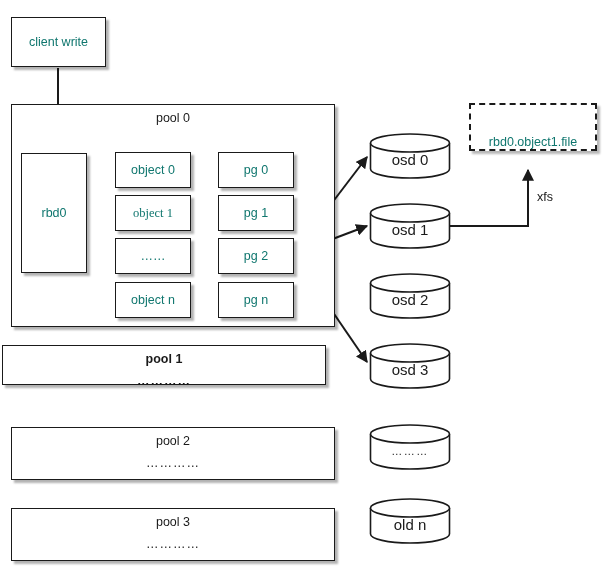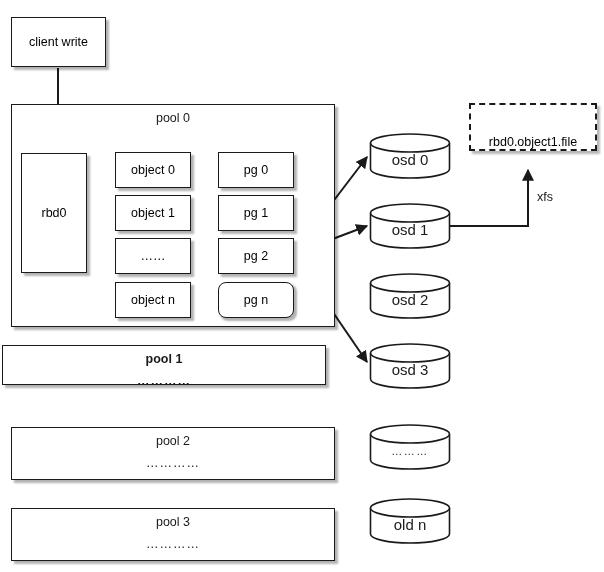--- a/index.html
+++ b/index.html
@@ -22,21 +22,21 @@
   
   .box {
     position: absolute;
     box-sizing: border-box;
     background: #ffffff;
     border: 1.6px solid #1a1a1a;
     box-shadow: 2.5px 2.5px 2px rgba(0,0,0,0.30);
     display: flex;
     align-items: center;
     justify-content: center;
-    color: #000000;
+    color: #0f766e;
     font-size: 12.5px;
     line-height: 1.15;
     white-space: nowrap;
   }
   .box.thin {
     border-width: 1.4px;
   }
   .box.dashed {
     border: 2px dashed #1a1a1a;
     box-shadow: 2.5px 2.5px 2px rgba(0,0,0,0.28);
@@ -152,40 +152,40 @@
     <div class="pool-title">pool 0</div>
   </div>
 
   <div class="box thin" style="left:21px; top:153px; width:66px; height:120px;">
     <span>rbd0</span>
   </div>
 
   <div class="box thin" style="left:115px; top:152px; width:76px; height:36px;">
     <span>object 0</span>
   </div>
-  <div class="box thin" style="left:115px; top:195px; width:76px; height:36px;">
+  <div class="box thin" style="left:115px; top:195px; width:76px; height:36px;font-family:Liberation Serif, serif;">
     <span>object 1</span>
   </div>
   <div class="box thin" style="left:115px; top:238px; width:76px; height:36px;">
     <span>……</span>
   </div>
   <div class="box thin" style="left:115px; top:282px; width:76px; height:36px;">
     <span>object n</span>
   </div>
 
   <div class="box thin" style="left:218px; top:152px; width:76px; height:36px;">
     <span>pg 0</span>
   </div>
   <div class="box thin" style="left:218px; top:195px; width:76px; height:36px;">
     <span>pg 1</span>
   </div>
   <div class="box thin" style="left:218px; top:238px; width:76px; height:36px;">
     <span>pg 2</span>
   </div>
-  <div class="box thin" style="left:218px; top:282px; width:76px; height:36px;border-radius:8px;">
+  <div class="box thin" style="left:218px; top:282px; width:76px; height:36px;">
     <span>pg n</span>
   </div>
 
   <div class="pool" style="left:2px; top:345px; width:324px; height:40px;font-weight:bold;">
     <div class="pool-title">pool 1</div>
     <div class="pool-dots">…………</div>
   </div>
 
   <div class="pool" style="left:11px; top:427px; width:324px; height:53px;">
     <div class="pool-title">pool 2</div>

